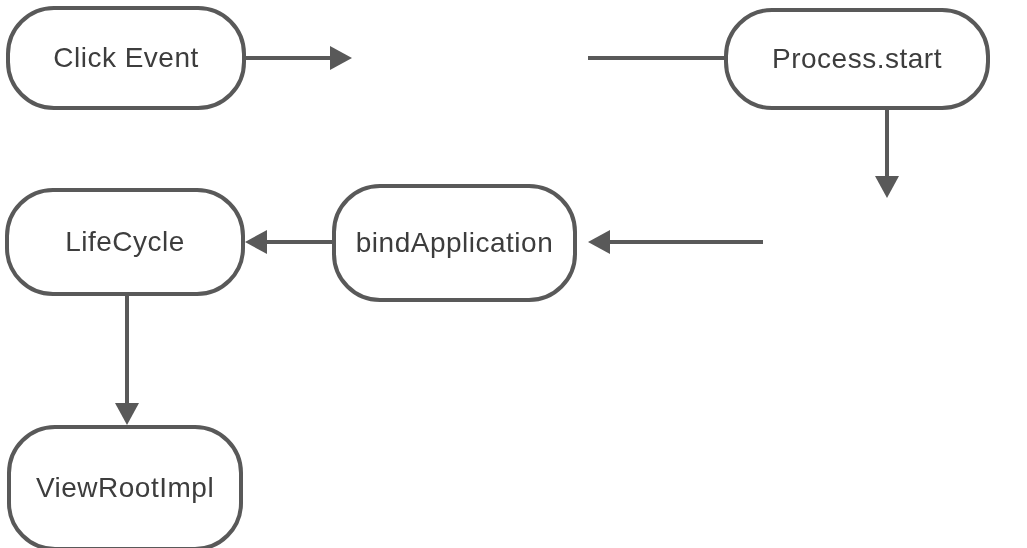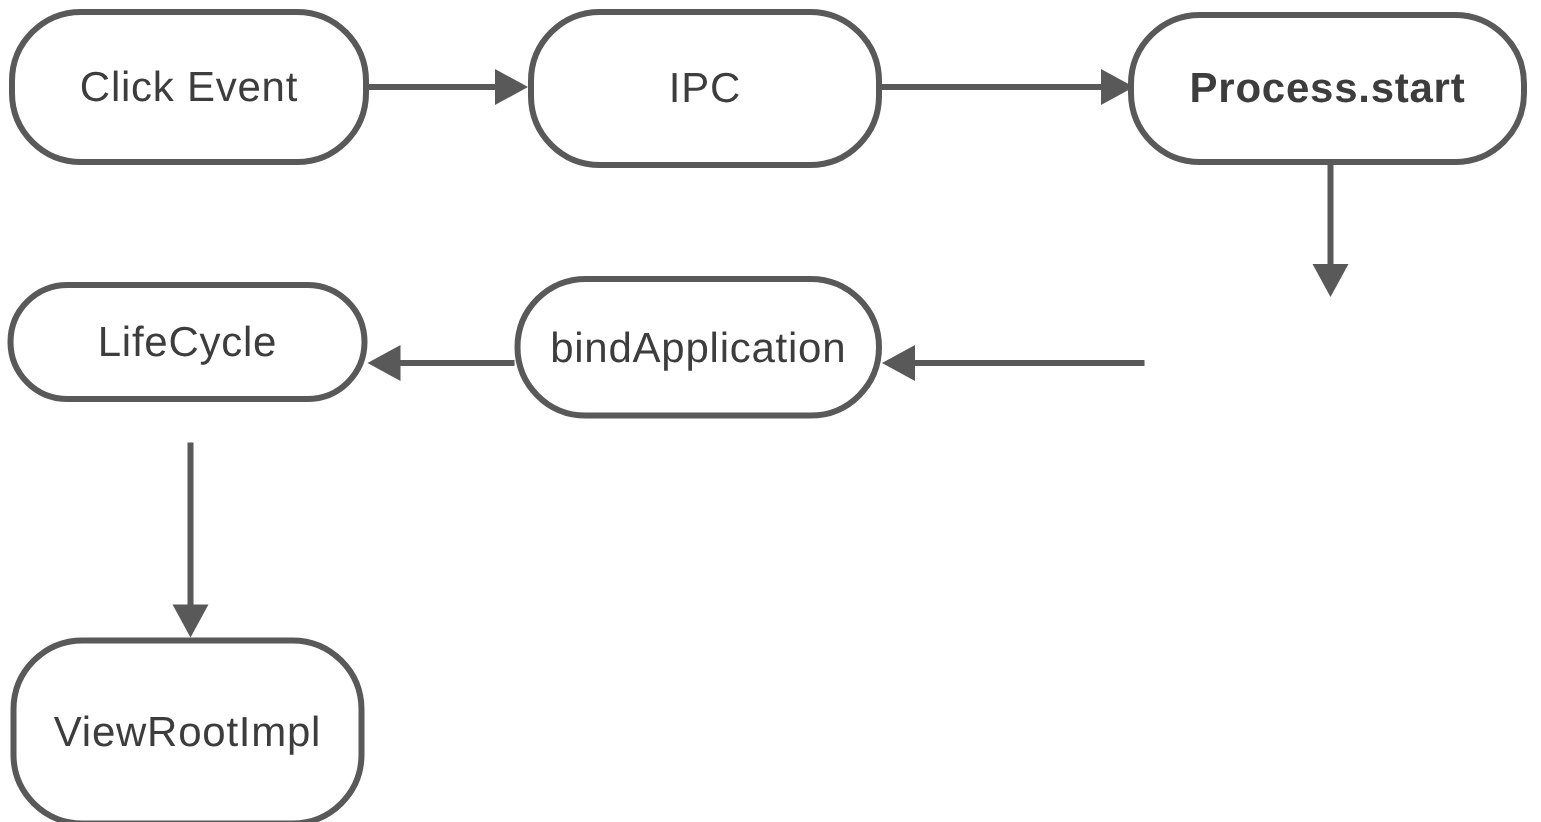--- a/index.html
+++ b/index.html
@@ -42,24 +42,24 @@
     justify-content: center;
     font-size: 28px;
     line-height: 1;
     color: var(--text);
     letter-spacing: 0.5px;
   }
   .node .label { white-space: nowrap; }
   
   .n-click-event      { left: 6px;   top: 6px;   width: 240px; height: 104px; }
   .n-ipc              { left: 352px; top: 6px;   width: 236px; height: 106px; }
-  .n-process-start    { left: 752px; top: 8px;   width: 266px; height: 102px; font-weight: bold; }
+  .n-process-start    { left: 724px; top: 8px;   width: 266px; height: 102px; }
   .n-activity-thread  { left: 763px; top: 198px; width: 250px; height: 88px; border-radius: 42px; }
-  .n-bind-application { left: 343px; top: 184px; width: 245px; height: 95px; text-align: center; }
-  .n-lifecycle        { left: 5px;   top: 188px; width: 240px; height: 80px; }
+  .n-bind-application { left: 332px; top: 184px; width: 245px; height: 118px; text-align: center; }
+  .n-lifecycle        { left: 5px;   top: 188px; width: 240px; height: 108px; }
   .n-view-root-impl   { left: 7px;   top: 425px; width: 236px; height: 126px; }
 </style>
 </head>
 <body>
 
 <div class="canvas">
 
   <svg class="edges-layer" width="1027" height="548" viewBox="0 0 1027 548" aria-hidden="true">
 
     <g>
@@ -90,23 +90,20 @@
     <g>
       <line x1="127" y1="295" x2="127" y2="407"></line>
       <polygon points="127,425 115,403 139,403"></polygon>
     </g>
   </svg>
 
   <div class="node n-click-event">
     <span class="label">Click Event</span>
   </div>
 
-  <div class="node n-ipc">
-    <span class="label">IPC</span>
-  </div>
 
   <div class="node n-process-start">
     <span class="label">Process.start</span>
   </div>
 
 
   <div class="node n-bind-application">
     <span class="label">bindApplication</span>
   </div>
 

